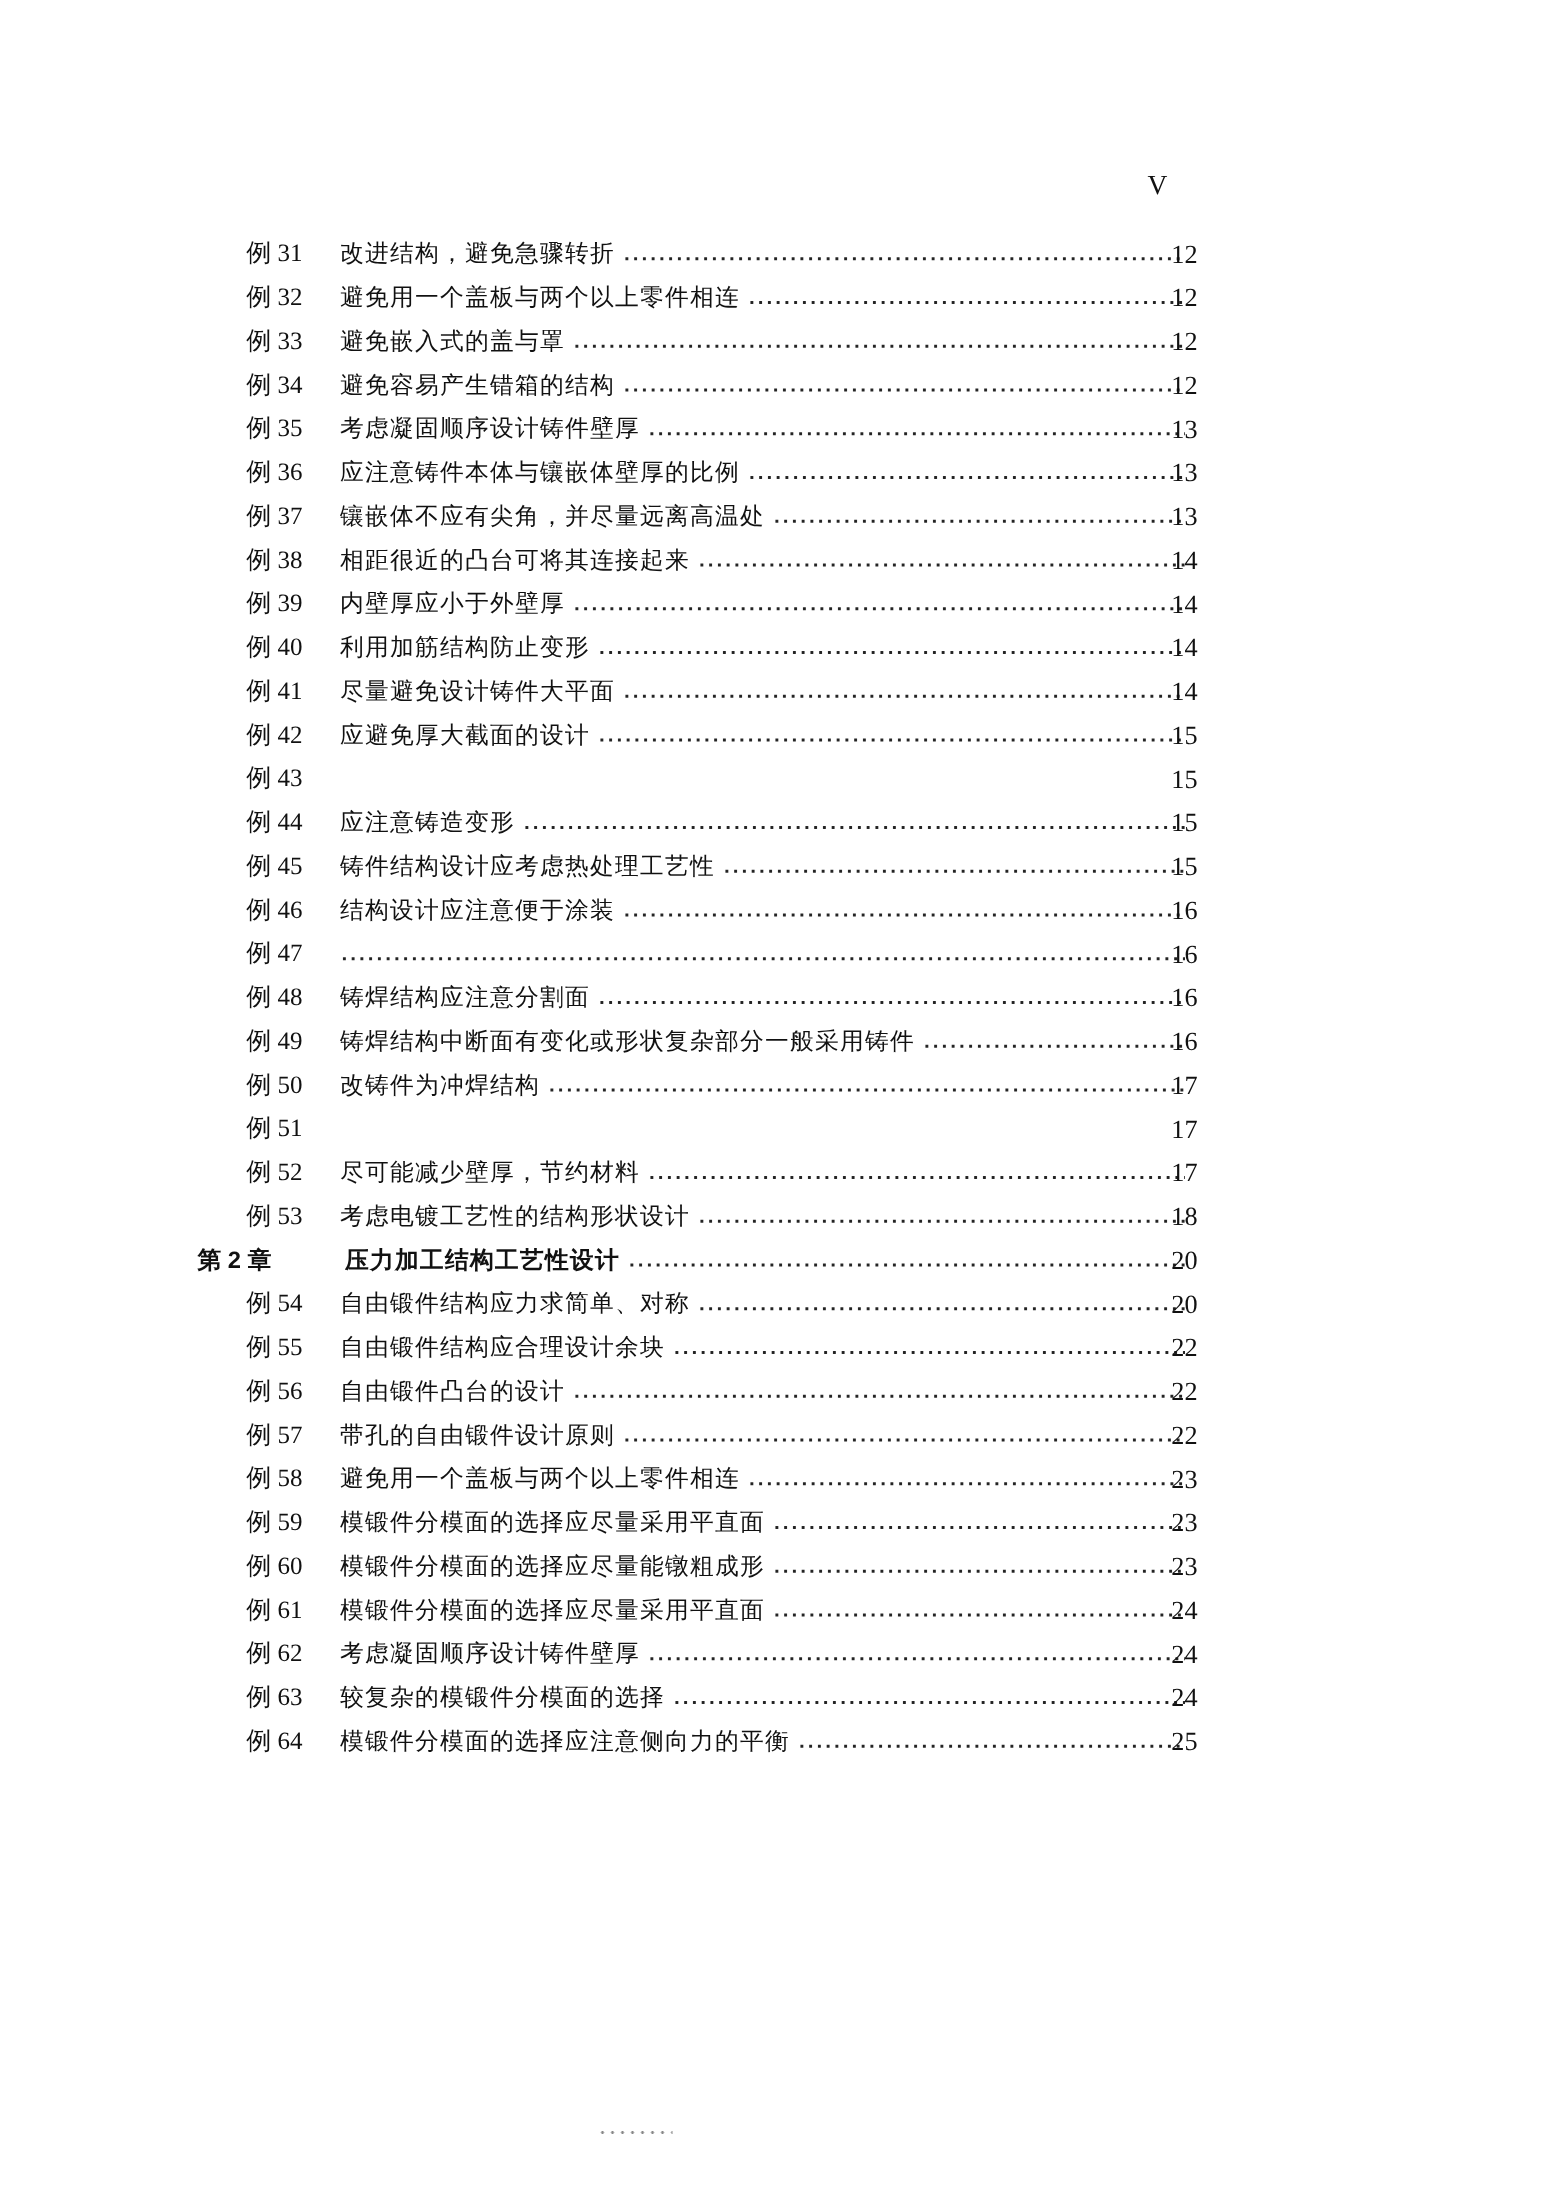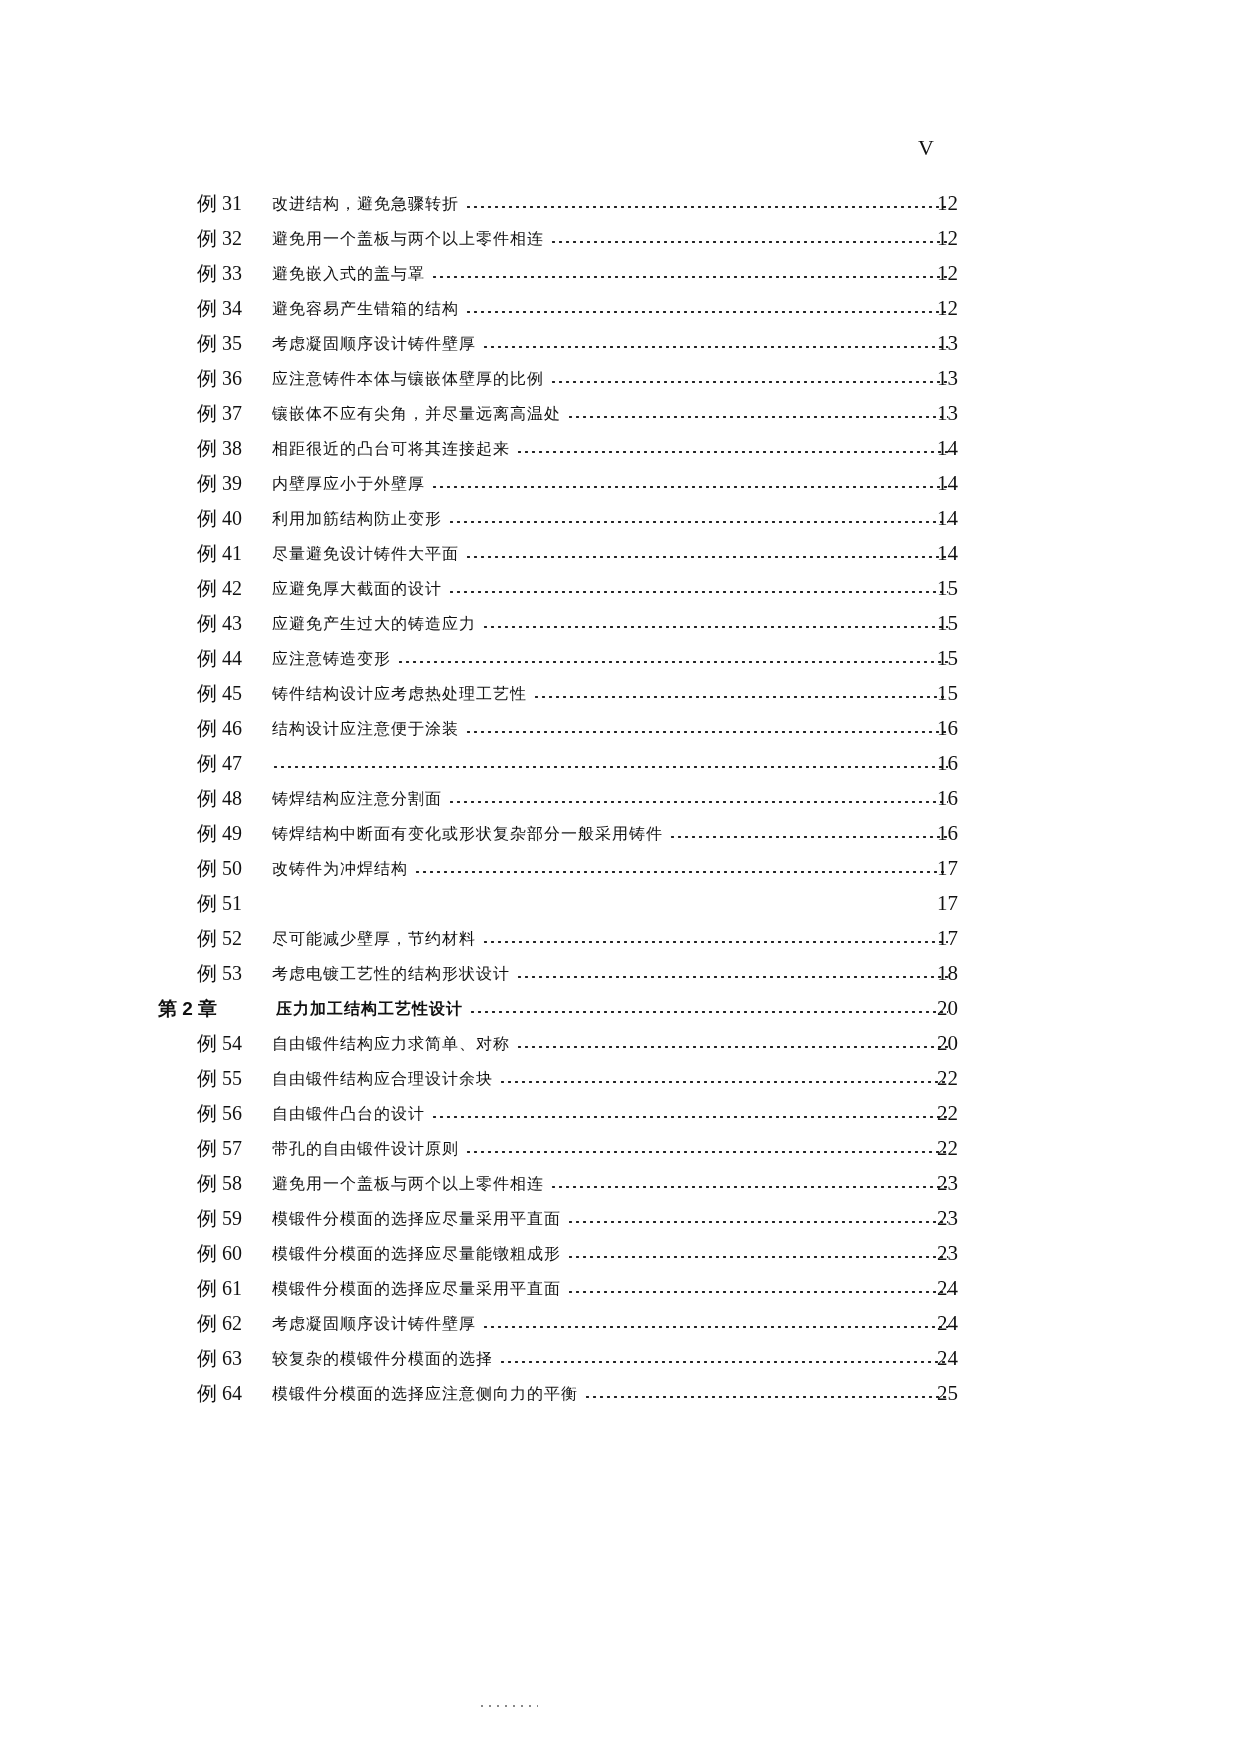--- a/index.html
+++ b/index.html
@@ -51,21 +51,21 @@
     right: 292px;
     display: flex;
     align-items: center;
     overflow: hidden;
     white-space: nowrap;
   }
   .toc-row .title {
     flex: 0 0 auto;
     padding-right: 6px;
     font-family: Liberation Sans, sans-serif;
-    font-size: 16px;
+    font-size: 19px;
     letter-spacing: 1px;
   }
   .toc-row .leader {
     flex: 1 1 auto;
     height: 4px;
     margin-top: 6px;
     background-image: radial-gradient(circle, #222 1.1px, transparent 1.4px);
     background-size: 7px 4px;
     background-repeat: repeat-x;
   }
@@ -199,24 +199,20 @@
   <div class="toc-row">
     <span class="label">例 42</span>
     <span class="title-wrap">
         <span class="title">应避免厚大截面的设计</span>
         <span class="leader"></span>
       </span>
     <span class="pg">15</span>
   </div>
   <div class="toc-row">
     <span class="label">例 43</span>
-    <span class="title-wrap">
-        <span class="title">应避免产生过大的铸造应力</span>
-        <span class="leader"></span>
-      </span>
     <span class="pg">15</span>
   </div>
   <div class="toc-row">
     <span class="label">例 44</span>
     <span class="title-wrap">
         <span class="title">应注意铸造变形</span>
         <span class="leader"></span>
       </span>
     <span class="pg">15</span>
   </div>

